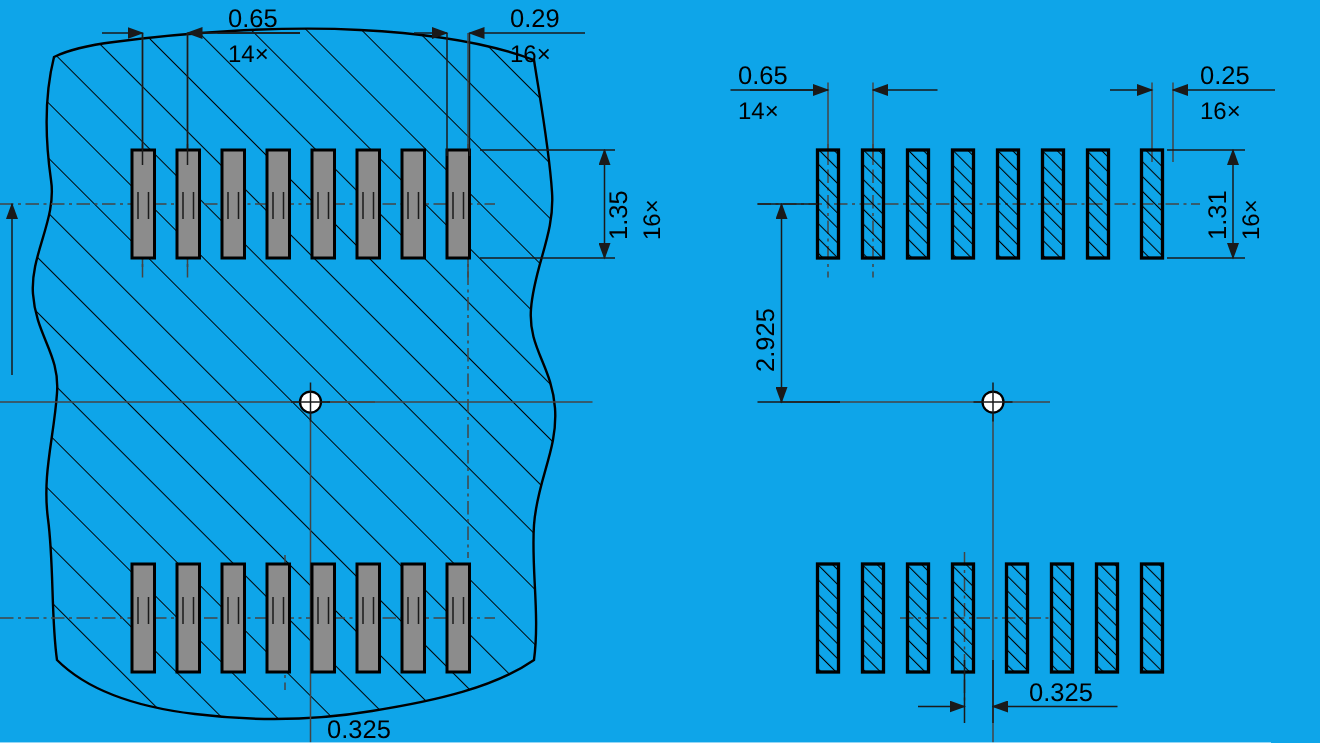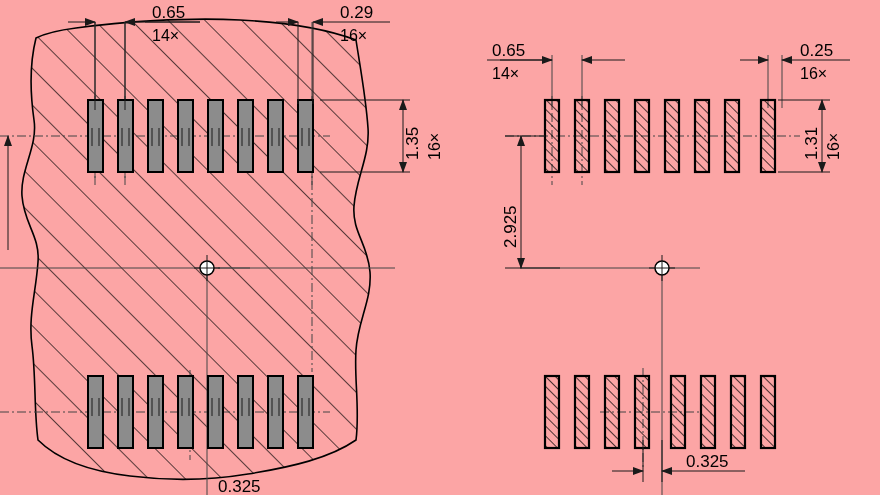--- a/index.html
+++ b/index.html
@@ -10,21 +10,21 @@
   body {
     width: 880px;
     height: 495px;
     overflow: hidden;
     font-family: "Liberation Sans", sans-serif;
   }
   #drawing {
     position: relative;
     width: 880px;
     height: 495px;
-    background: #fca5a5;
+    background: #0ea5e9;
   }
   svg.sheet {
     position: absolute;
     top: 0;
     left: 0;
     width: 880px;
     height: 495px;
     display: block;
   }
   text {

